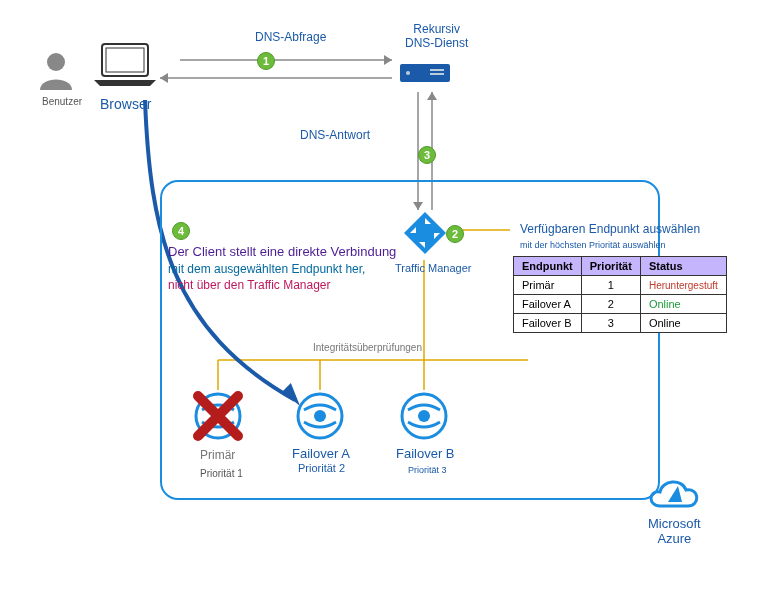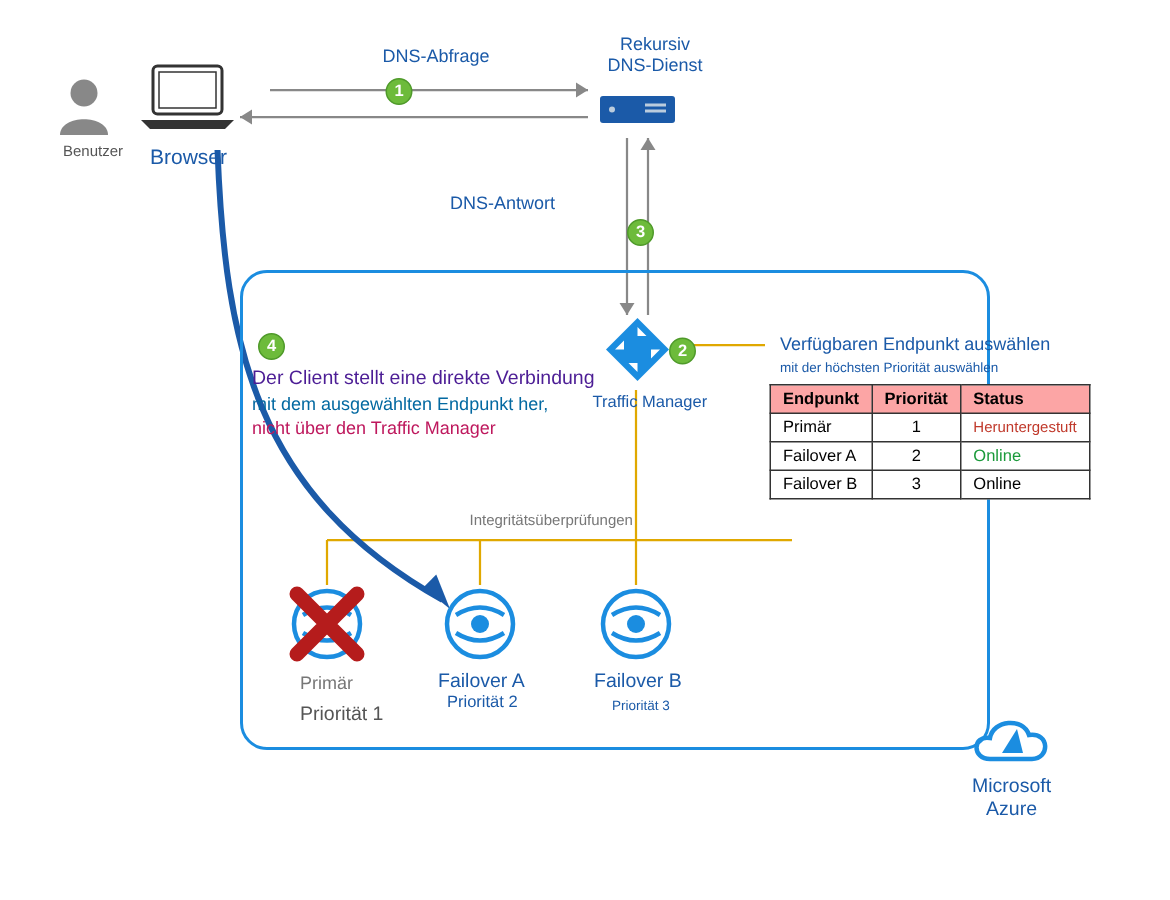--- a/index.html
+++ b/index.html
@@ -5,21 +5,21 @@
 * { box-sizing: border-box; margin: 0; padding: 0; }
 body { font-family: "Segoe UI", Arial, sans-serif; width: 780px; height: 600px; position: relative; background: #fff; overflow: hidden; }
 .abs { position: absolute; }
 .label { font-size: 12px; color: #1b5aa8; }
 .label-client { font-size: 13px; color: #4c1d95; }
 .sublabel { font-size: 10px; color: #555; }
 .badge { width: 18px; height: 18px; border-radius: 50%; background: #6dbb3b; color: #fff; font-size: 11px; font-weight: bold; display: flex; align-items: center; justify-content: center; border: 1px solid #4f9a2a; }
 .bluebox { border: 2px solid #1b8de0; border-radius: 18px; }
 .table { border-collapse: collapse; font-size: 11px; background: #fff; }
 .table th, .table td { border: 1px solid #333; padding: 3px 8px; text-align: left; }
-.table th { background: #fca5a5; font-weight: bold; }
+.table th { background: #c4b5fd; font-weight: bold; }
 .status-down { color: #c0392b; font-size: 10px; }
 .status-online { color: #1a9a3a; }
 svg.icon { display: block; }
 .arrow-line { stroke: #888; stroke-width: 1.5; fill: none; }
 .arrow-head { fill: #888; }
 .yellow-line { stroke: #e0a800; stroke-width: 1.5; fill: none; }
 .curve { stroke: #1b5aa8; stroke-width: 4; fill: none; }
 .curve-head { fill: #1b5aa8; }
 </style>
 </head>
@@ -136,21 +136,21 @@
 <div class="abs" style="left:168px;top:278px;font-size:12px;color:#be185d">nicht über den Traffic Manager</div>
 
 <div class="abs" style="left:192px;top:390px">
   <svg class="icon" width="52" height="52" viewBox="0 0 52 52">
     <circle cx="26" cy="26" r="22" fill="none" stroke="#1b8de0" stroke-width="3"></circle>
     <path d="M 10 20 Q 26 10 42 20 M 10 32 Q 26 42 42 32" stroke="#1b8de0" stroke-width="3" fill="none"></path>
     <path d="M6 6 L46 46 M46 6 L6 46" stroke="#b51c1c" stroke-width="10" stroke-linecap="round"></path>
   </svg>
 </div>
 <div class="abs" style="left:200px;top:448px;font-size:12px;color:#777">Primär</div>
-<div class="abs sublabel" style="left:200px;top:468px;font-size:13px">Priorität 1</div>
+<div class="abs sublabel" style="left:200px;top:468px;font-size:10px">Priorität 1</div>
 
 <div class="abs" style="left:294px;top:390px">
   <svg class="icon" width="52" height="52" viewBox="0 0 52 52">
     <circle cx="26" cy="26" r="22" fill="none" stroke="#1b8de0" stroke-width="3"></circle>
     <path d="M 10 20 Q 26 10 42 20 M 10 32 Q 26 42 42 32" stroke="#1b8de0" stroke-width="3" fill="none"></path>
     <circle cx="26" cy="26" r="6" fill="#1b8de0"></circle>
   </svg>
 </div>
 <div class="abs label" style="left:292px;top:446px;font-size:13px">Failover A</div>
 <div class="abs label" style="left:298px;top:462px;font-size:11px">Priorität 2</div>

